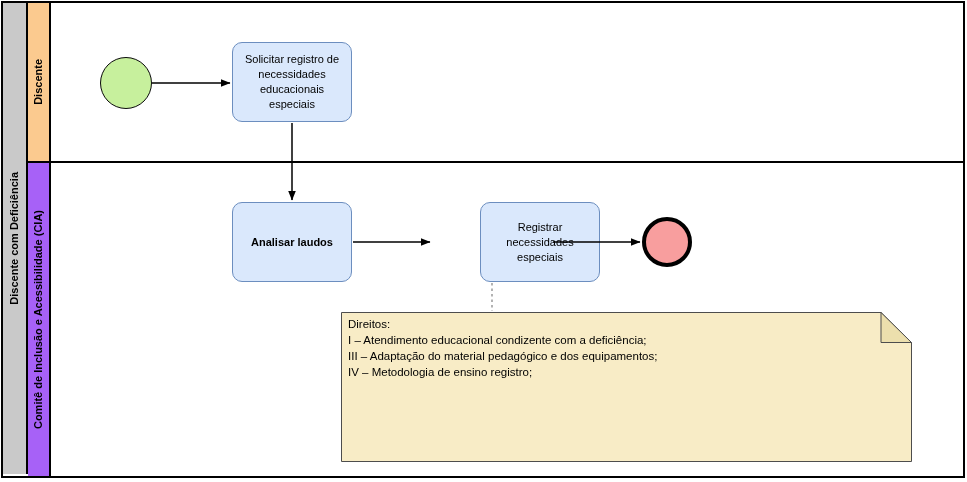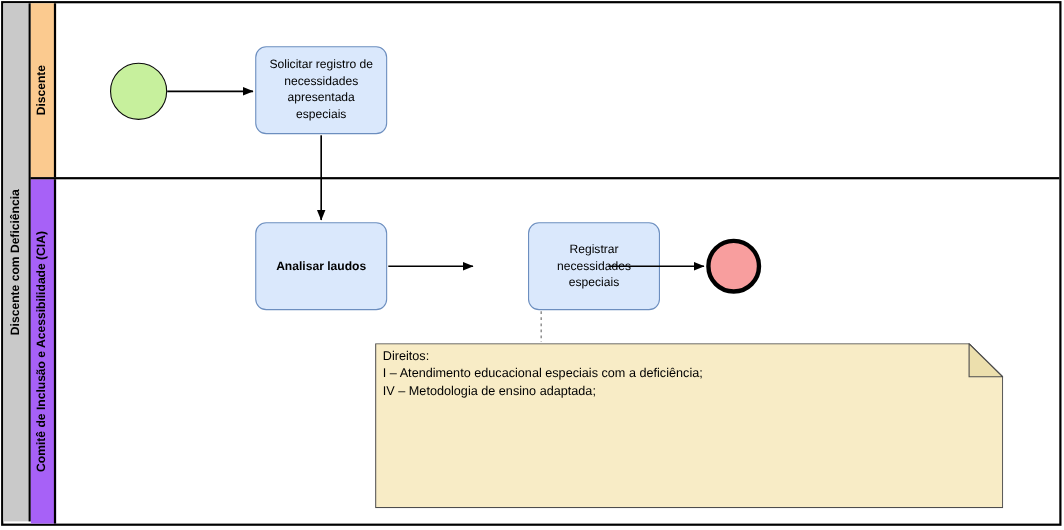--- a/index.html
+++ b/index.html
@@ -86,21 +86,21 @@
 
 <div class="lane-bar lane2" style="background: rgb(167, 97, 247);">
   <span class="vtext">Comitê de Inclusão e Acessibilidade (CIA)</span>
 </div>
 
 <div class="lane-divider"></div>
 
 <div class="event start-event" style="background: rgb(199, 240, 157);"></div>
 
 <div class="task task-1" style="background: rgb(218, 232, 252); border-color: rgb(108, 142, 191);">
-  <span>Solicitar registro de necessidades apresentada especiais</span>
+  <span>Solicitar registro de necessidades educacionais especiais</span>
 </div>
 
 <div class="task task-2" style="background: rgb(218, 232, 252); border-color: rgb(108, 142, 191); font-weight: bold;">
   <span>Analisar laudos</span>
 </div>
 
 <div class="task task-3" style="background: rgb(218, 232, 252); border-color: rgb(108, 142, 191); margin-left: 48px;">
   <span>Registrar necessidades especiais</span>
 </div>
 
@@ -119,16 +119,17 @@
   <path class="assoc" d="M492,283 L492,311"></path>
 </svg>
 
 <div class="note">
   <svg width="571" height="150" viewBox="0 0 571 150">
     <path class="note-shape-path" d="M0.5,0.5 H540 L570.5,30.5 V149.5 H0.5 Z" style="fill: rgb(248, 236, 198);"></path>
     <path class="note-shape-path" d="M540,0.5 L570.5,30.5 H540 Z" style="fill: rgb(236, 223, 173);"></path>
   </svg>
   <div class="note-text">
     <div>Direitos:</div>
-    <div>I – Atendimento educacional especiais com a deficiência;</div>
-    <div>IV – Metodologia de ensino adaptada;</div>
+    <div>I – Atendimento educacional condizente com a deficiência;</div>
+    <div>III – Adaptação do material pedagógico e dos equipamentos;</div>
+    <div>IV – Metodologia de ensino registro;</div>
   </div>
 </div>
 
 </body></html>

